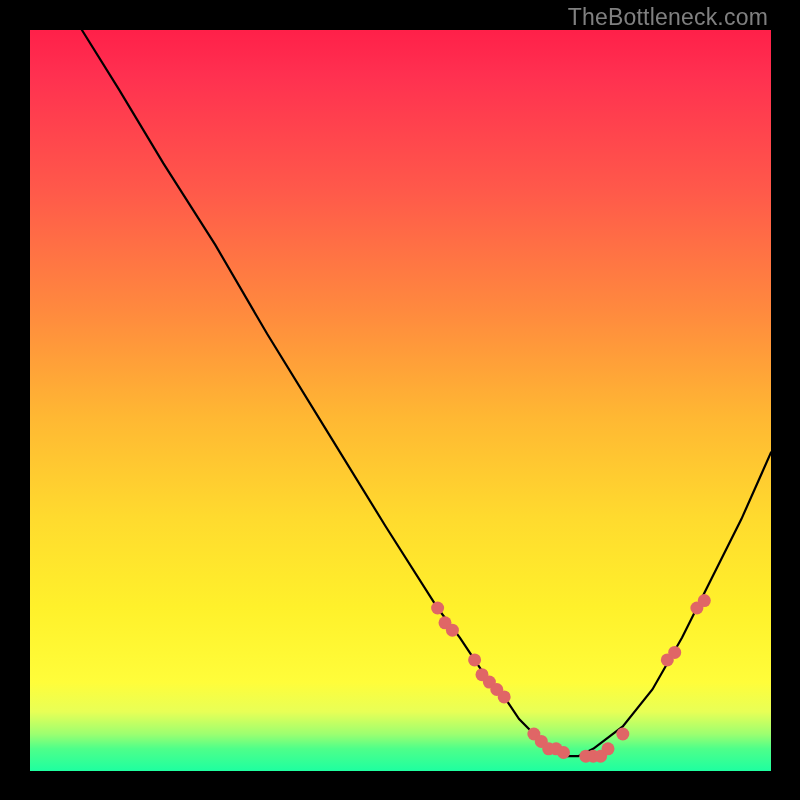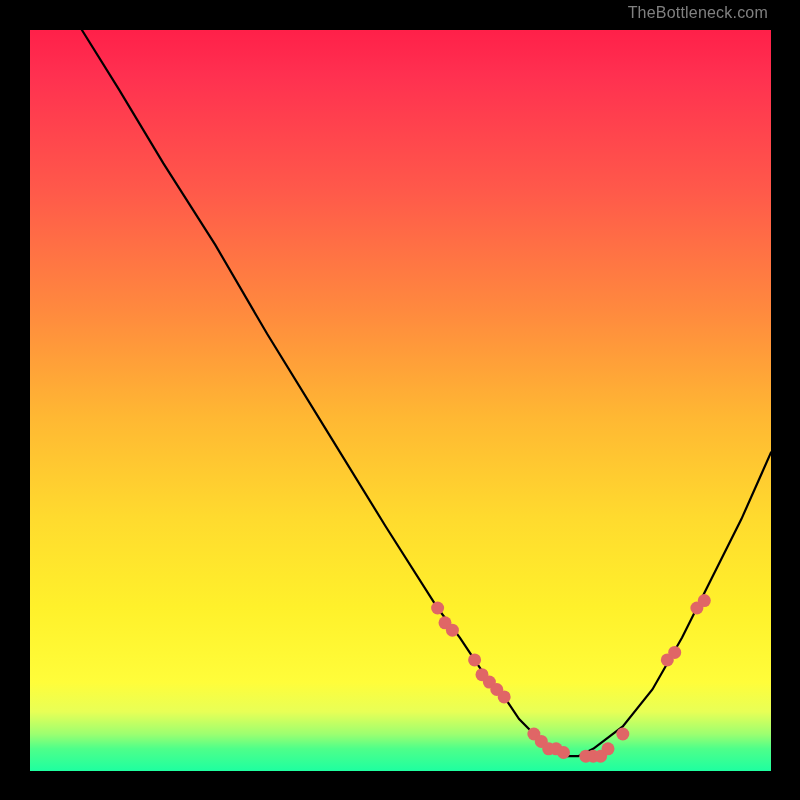--- a/index.html
+++ b/index.html
@@ -32,21 +32,21 @@
       #9dff70 95%,
       #4eff8a 97%,
       #1effa0 100%
     );
   }
   .watermark {
     position: absolute;
     top: 4px;
     right: 32px;
     color: #808080;
-    font-size: 16px;
+    font-size: 23px;
     font-weight: 400;
     letter-spacing: 0.2px;
   }
   svg.curve {
     position: absolute;
     left: 0;
     top: 0;
     width: 741px;
     height: 741px;
     overflow: visible;

